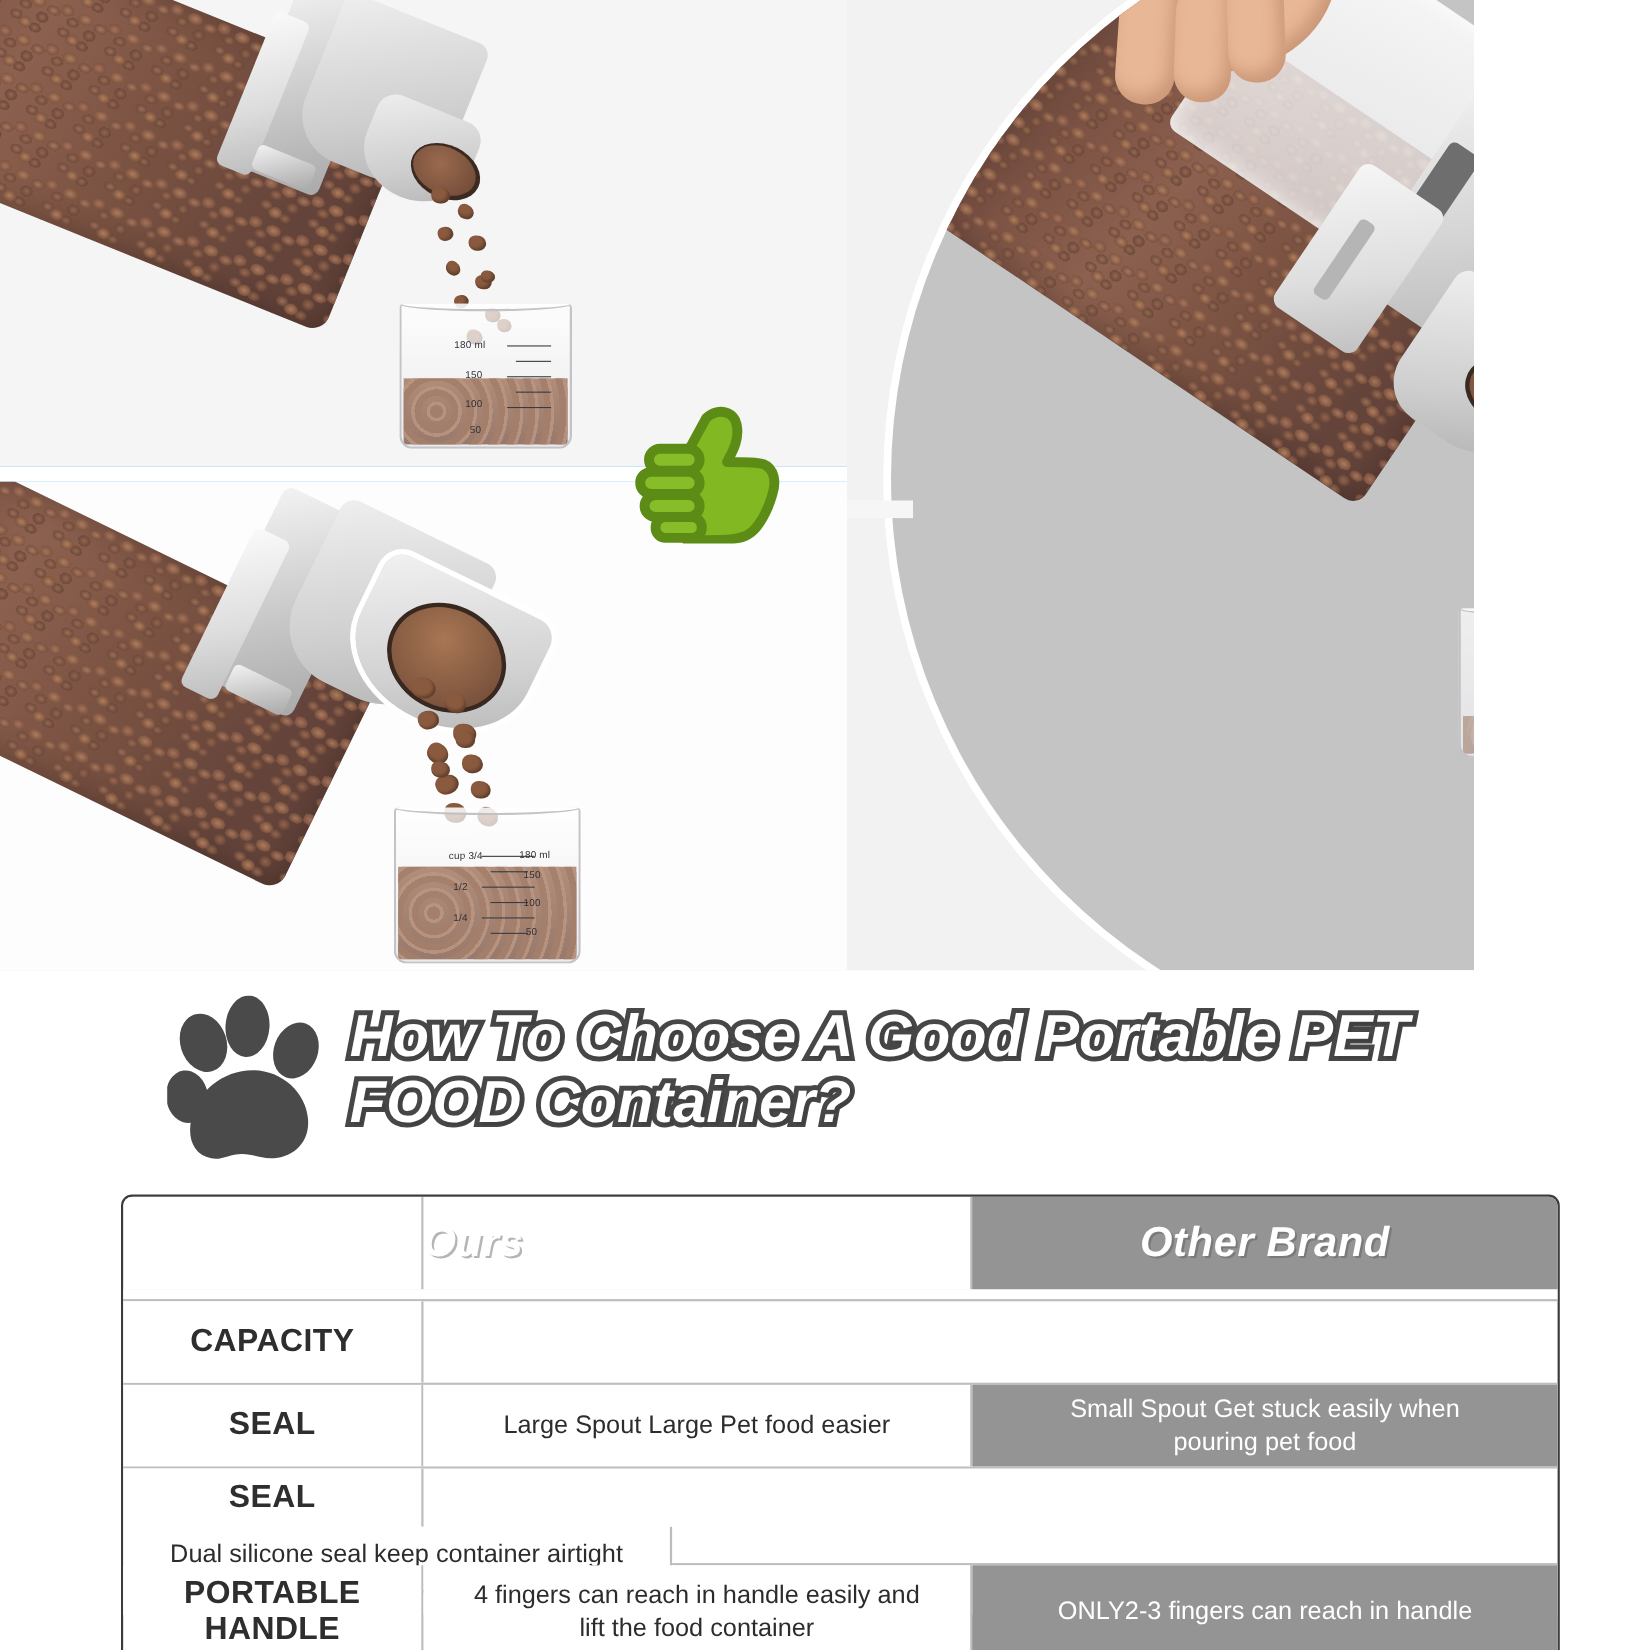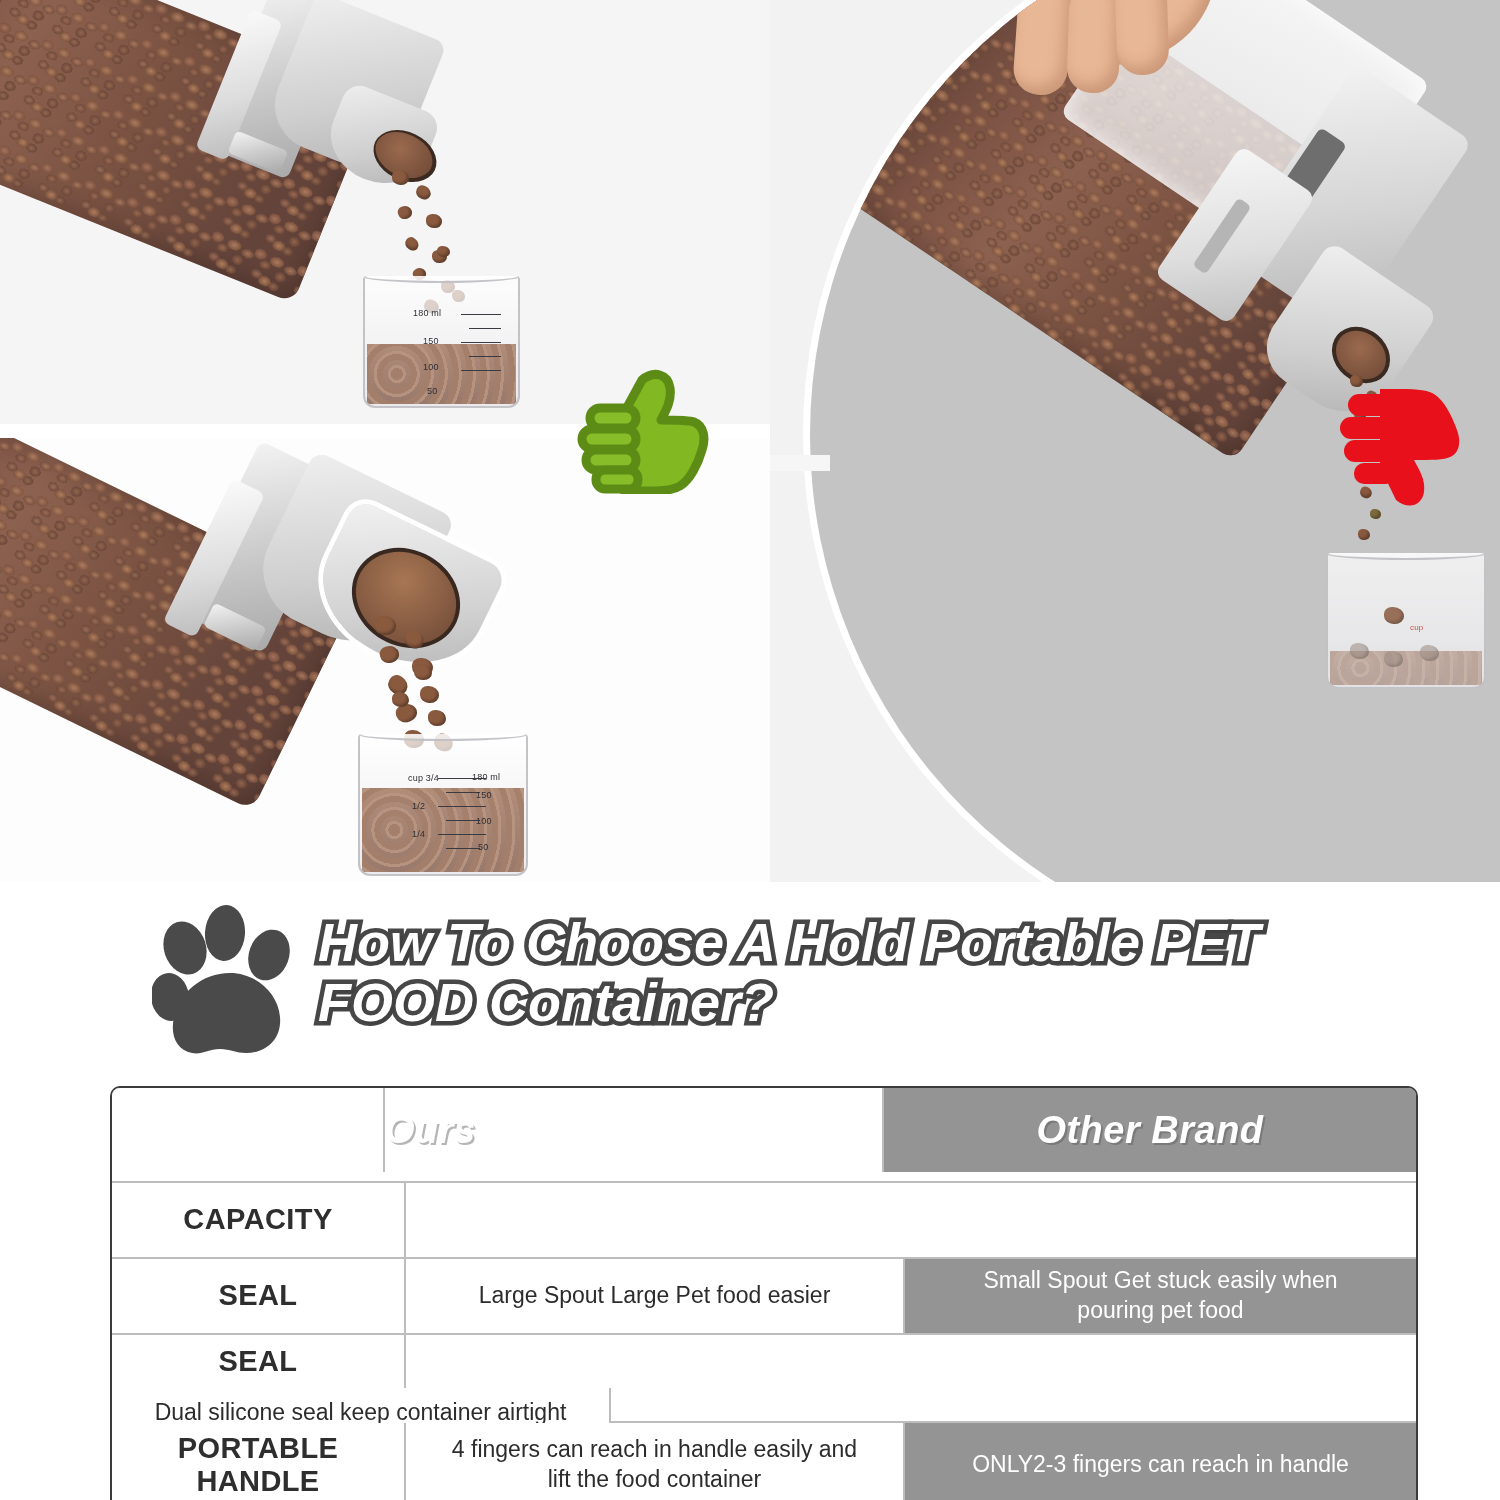--- a/index.html
+++ b/index.html
@@ -5,21 +5,21 @@
   * { box-sizing: border-box; margin: 0; padding: 0; }
   html, body {
     width: 1500px; height: 1500px;
     background: #ffffff;
     font-family: "Liberation Sans", sans-serif;
     overflow: hidden;
   }
   #page { position: relative; width: 1500px; height: 1500px; background:#fff; }
 
   
-  .hero { position:absolute; left:0; top:0; width:1500px; height:882px; background:#0ea5e9; overflow:hidden;text-decoration:underline; }
+  .hero { position:absolute; left:0; top:0; width:1340px; height:882px; background:#0ea5e9; overflow:hidden;text-decoration:underline; }
 
   
   .photo-left-top { position:absolute; left:0; top:0; width:770px; height:424px; background:#f5f5f5; overflow:hidden; }
   .photo-left-bottom { position:absolute; left:0; top:438px; width:770px; height:444px; background:#fdfdfd; overflow:hidden; }
   .divider-h { position:absolute; left:0; top:424px; width:770px; height:14px; background:#ffffff; }
 
   
   .photo-right { position:absolute; left:770px; top:0; width:730px; height:882px; background:#f2f2f2; overflow:hidden; }
   .circle-mask {
     position:absolute; left:40px; top:-95px; width:1060px; height:1060px;
@@ -105,21 +105,21 @@
   .hcell-txt {
     font-size:38px; font-weight:700; font-style:italic; color:#ffffff;
     text-shadow: 2px 2px 0 rgba(90,90,90,.45);
     letter-spacing:.5px;
   }
   .gap-row { height:9px; background:#ffffff; }
 
   .trow { display:flex; border-top:2px solid #bdbdbd; }
   .trow:first-of-type { border-top:none; }
   .cell { display:flex; align-items:center; justify-content:center; text-align:center; padding:10px 14px; }
-  .c1 { width:294px; background:#ffffff; border-right:2px solid #bdbdbd; }
+  .c1 { width:273px; background:#ffffff; border-right:2px solid #bdbdbd; }
   .c2 { width:499px; background:#ffffff; border-right:2px solid #bdbdbd; }
   .c3 { flex:1; background:#949494; }
   .feat { font-size:29px; font-weight:700; color:#2e2e2e; letter-spacing:.4px; line-height:1.14; }
   .ours { font-size:23px; color:#2c2c2c; line-height:1.3; }
   .other { font-size:23px; color:#ffffff; line-height:1.3; }
   .r-cap { height:76px; }
   .r-spo { height:76px; }
   .r-sea { height:88px;flex-direction:column; }
   .r-por { height:86px; }
 </style>
@@ -301,21 +301,21 @@
         <ellipse cx="33" cy="43" rx="21" ry="27" transform="rotate(-18 33 43)"></ellipse>
         <ellipse cx="73" cy="28" rx="20" ry="28" transform="rotate(4 73 28)"></ellipse>
         <ellipse cx="117" cy="50" rx="20" ry="26" transform="rotate(20 117 50)"></ellipse>
         <ellipse cx="18" cy="92" rx="19" ry="24" transform="rotate(-8 18 92)"></ellipse>
         <path d="M78 68 c26 0 48 20 50 44 c2 22 -14 36 -34 36 c-10 0 -16 -4 -26 -4 c-12 0 -18 6 -28 4 c-16 -3 -22 -18 -18 -36 c5 -24 28 -44 56 -44 z"></path>
       </g>
     </svg>
   </div>
 
   <div class="title-wrap">
-    <div class="title-line">How To Choose A Hold Portable PET</div>
+    <div class="title-line">How To Choose A Good Portable PET</div>
     <div class="title-line">FOOD Container?</div>
   </div>
 
   <div class="table">
     <div class="thead">
       <div class="c1"></div>
       <div class="c2">
         <span class="hcell-txt">Ours</span>
       </div>
       <div class="c3">

